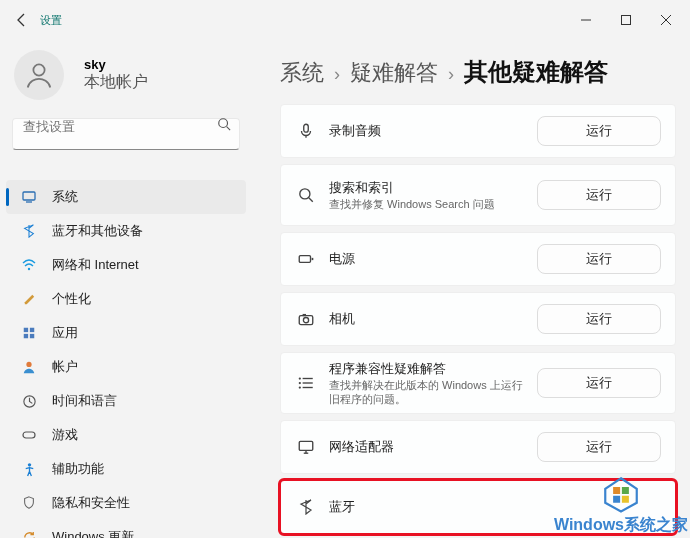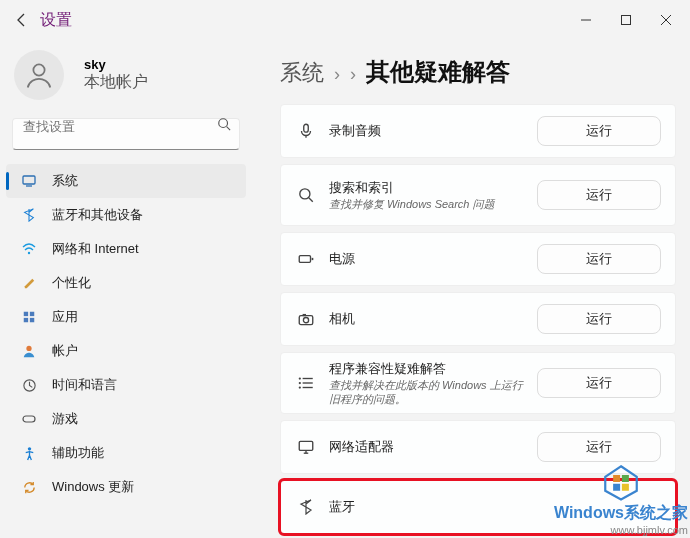--- a/index.html
+++ b/index.html
@@ -1,32 +1,32 @@
 <!DOCTYPE html>
 <html><head>
 <meta charset="utf-8">
 <style>
 * { margin: 0; padding: 0; box-sizing: border-box; font-family: "Segoe UI", "Microsoft YaHei", sans-serif; }
 body { width: 690px; height: 538px; background: #f3f3f3; overflow: hidden; position: relative; }
 
 .titlebar { height: 40px; display: flex; align-items: center; padding: 0 4px; }
 .titlebar .back { width: 36px; height: 40px; display: flex; align-items: center; justify-content: center; color: #333; }
-.titlebar .title { font-size: 16px; color: #701a75; }
+.titlebar .title { font-size: 11px; color: #0f766e; }
 .titlebar .spacer { flex: 1; }
 .titlebar .wctrl { width: 40px; height: 40px; display: flex; align-items: center; justify-content: center; color: #333; }
 
 .content { display: flex; height: calc(538px - 40px); }
 
 .sidebar { width: 260px; padding: 0 8px 0 0; }
 .user { display: flex; align-items: center; padding: 10px 14px 14px 14px; gap: 20px; }
 .avatar { width: 50px; height: 50px; border-radius: 50%; background: #e6e6e6; display: flex; align-items: center; justify-content: center; color: #555; }
 .user-name { font-size: 13px; color: #000; font-weight: 600; }
 .user-sub { font-size: 16px; color: #555; }
 
-.search { margin: 4px 12px 14px 12px; height: 32px; background: #fdfdfd; border: 1px solid #e8e8e8; border-bottom: 1px solid #888; border-radius: 4px; display: flex; align-items: center; padding: 0 8px 16px 10px; }
+.search { margin: 4px 12px 30px 12px; height: 32px; background: #fdfdfd; border: 1px solid #e8e8e8; border-bottom: 1px solid #888; border-radius: 4px; display: flex; align-items: center; padding: 0 8px 16px 10px; }
 .search input { flex: 1; border: none; outline: none; background: transparent; font-size: 13px; color: #555; }
 .search .sicon { color: #555; }
 
 .nav { display: flex; flex-direction: column; gap: 0px; }
 .nav-item { height: 34px; display: flex; align-items: center; gap: 14px; padding: 0 12px 0 14px; border-radius: 4px; margin: 0 6px; font-size: 13px; color: #222; cursor: default; position: relative; }
 .nav-item.active { background: #eaeaea; }
 .nav-item.active::before { content: ""; position: absolute; left: 0; top: 8px; bottom: 8px; width: 3px; background: #0067c0; border-radius: 2px; }
 .nav-ico { width: 18px; height: 18px; display: flex; align-items: center; justify-content: center; }
 
 .main { flex: 1; padding: 16px 14px 0 20px; overflow: hidden; }
@@ -34,21 +34,21 @@
 .crumbs .lnk { font-size: 22px; color: #555; }
 .crumbs .sep { font-size: 18px; color: #888; }
 .crumbs .cur { font-size: 24px; color: #111; font-weight: 600; }
 
 .cards { display: flex; flex-direction: column; gap: 6px; }
 .card { background: #fdfefe; border: 1px solid #eee; border-radius: 4px; height: 54px; display: flex; align-items: center; padding: 0 14px 0 14px; gap: 12px; }
 .card.tall { height: 62px; justify-content: space-between; }
 .card .cico { width: 22px; display: flex; align-items: center; justify-content: center; color: #444; }
 .card .ctext { flex: 1; }
 .card .ctitle { font-size: 13px; color: #222; }
-.card .csub { font-size: 11px; color: #666; line-height: 1.3; font-style: italic; }
+.card .csub { font-size: 11px; color: #666; line-height: 1.3; }
 .runbtn { width: 124px; height: 30px; background: #fdfdfd; border: 1px solid #ddd; border-radius: 8px; font-size: 13px; color: #222; display: flex; align-items: center; justify-content: center; }
 .card.highlight { outline: 3px solid #e81123; outline-offset: -1px; }
 
 .watermark { position: absolute; right: 2px; bottom: 2px; text-align: right; pointer-events: none; }
 .wm-top { display: flex; align-items: center; justify-content: flex-end; flex-direction: column; }
 .wm-logo { width: 42px; height: 42px; }
 .wm-txt1 { font-size: 16px; color: #3a84cf; font-weight: 600; }
 .wm-txt2 { font-size: 11px; color: #888; }
 </style>
 </head>
@@ -180,34 +180,43 @@
         <span class="nav-ico">
             <svg width="15" height="15" viewBox="0 0 16 16">
               <circle cx="8" cy="3" r="1.8" fill="#1a7fd4"></circle>
               <path d="M8 5v5M4 7l4-1 4 1M6 15l2-5 2 5" stroke="#1a7fd4" stroke-width="1.4" fill="none"></path>
             </svg>
           </span>
         <span>辅助功能</span>
       </div>
       <div class="nav-item">
         <span class="nav-ico">
+            <svg width="14" height="14" viewBox="0 0 16 16">
+              <path d="M8 1l5 2v4c0 4-3 6-5 7-2-1-5-3-5-7V3z" stroke="#666" stroke-width="1.2" fill="none"></path>
+            </svg>
+          </span>
+        <span>隐私和安全性</span>
+      </div>
+      <div class="nav-item">
+        <span class="nav-ico">
             <svg width="15" height="15" viewBox="0 0 16 16">
               <path d="M3 8a5 5 0 0 1 9-3M13 8a5 5 0 0 1-9 3" stroke="#d48a2a" stroke-width="1.4" fill="none"></path>
               <path d="M12 2v3h-3M4 14v-3h3" stroke="#d48a2a" stroke-width="1.4" fill="none"></path>
             </svg>
           </span>
         <span>Windows 更新</span>
       </div>
     </div>
   </div>
 
   <div class="main">
     <div class="crumbs">
       <span class="lnk">系统</span>
       <span class="sep">›</span>
+      <span class="lnk">疑难解答</span>
       <span class="sep">›</span>
       <span class="cur">其他疑难解答</span>
     </div>
 
     <div class="cards">
 
       <div class="card">
         <span class="cico">
             <svg width="18" height="18" viewBox="0 0 16 16">
               <rect x="6" y="2" width="4" height="7" rx="2" stroke="#444" stroke-width="1.2" fill="none"></rect>
@@ -312,14 +321,13 @@
   <div class="wm-top">
     <svg class="wm-logo" viewBox="0 0 48 48">
       <path d="M24 6 L42 18 L42 34 L24 44 L6 34 L6 18 Z" fill="none" stroke="#3a84cf" stroke-width="2.5"></path>
       <rect x="15" y="16" width="8" height="8" fill="#e08a2a"></rect>
       <rect x="25" y="16" width="8" height="8" fill="#5aa84a"></rect>
       <rect x="15" y="26" width="8" height="8" fill="#3a84cf"></rect>
       <rect x="25" y="26" width="8" height="8" fill="#e8c22a"></rect>
     </svg>
     <span class="wm-txt1">Windows系统之家</span>
   </div>
-  <div class="wm-txt2">www.bjjmlv.com</div>
 </div>
 
 </body></html>

